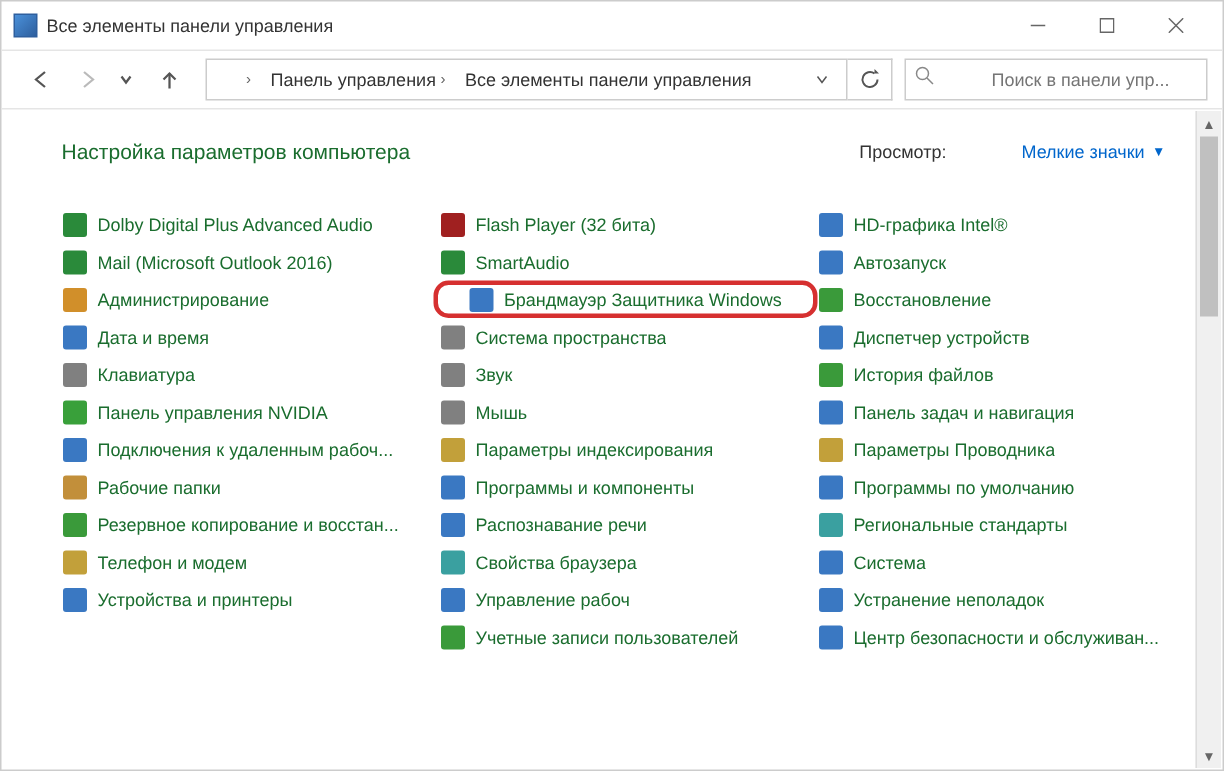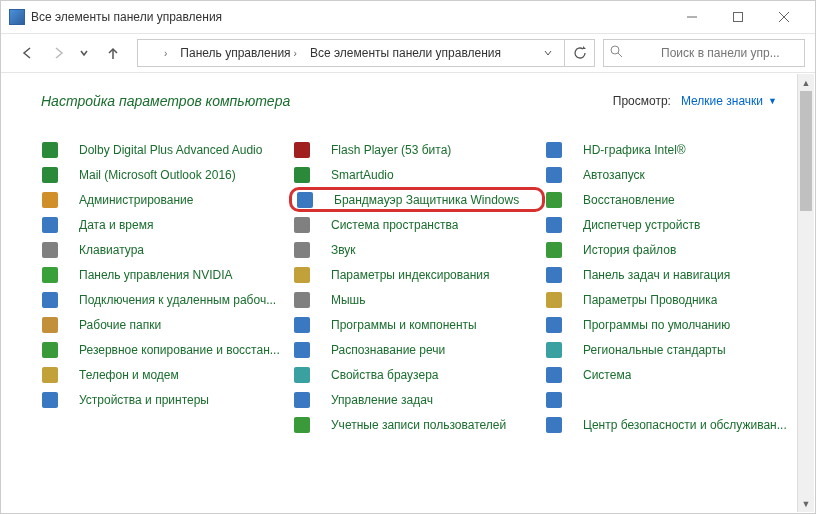--- a/index.html
+++ b/index.html
@@ -18,31 +18,31 @@
 .bc-seg { display: flex; align-items: center; padding: 0 5px; font-size: 12px; color: #333; cursor: pointer; height: 100%; }
 .chev { font-size: 10px; color: #666; padding: 0 3px; }
 .bc-dd { width: 24px; display: flex; align-items: center; justify-content: center; color: #666; cursor: pointer; }
 .refresh { width: 30px; height: 28px; border: 1px solid #ccc; border-left: none; display: flex; align-items: center; justify-content: center; cursor: pointer; }
 .search { flex: 1; margin-left: 8px; border: 1px solid #ccc; height: 28px; display: flex; align-items: center; padding: 0 6px; }
 .search input { border: none; outline: none; font-size: 12px; width: 100%; color: #333; margin-left: 32px; }
 .search-icon { margin-right: 6px; color: #888; }
 .content { padding: 20px 0 0 0; display: flex; }
 .main { flex: 1; padding: 0 18px 0 40px; }
 .header { display: flex; align-items: center; justify-content: space-between; margin-bottom: 28px; margin-right: 20px; }
-h1 { font-size: 14px; font-weight: normal; color: #1a6d2e; font-style: italic; }
+h1 { font-size: 14px; font-weight: normal; color: #1a6d2e; }
 .view { display: flex; font-size: 12px; }
 .view-label { color: #333; margin-right: 10px; }
-.view-link { color: #0066cc; cursor: pointer; display: flex; align-items: center; }
+.view-link { color: #0066cc; cursor: pointer; display: flex; align-items: center; margin-left: 40px; }
 .dd-arrow { font-size: 9px; margin-left: 5px; color: #0066cc; }
 .grid { display: flex; gap: 0; }
 .col { flex: 1; display: flex; flex-direction: column; }
 .item { display: flex; align-items: center; height: 25px; cursor: pointer; }
 .item-icon { width: 18px; height: 18px; margin-right: 6px; flex-shrink: 0; display: flex; align-items: center; justify-content: center; position: relative; }
-.lbl { font-size: 12px; color: #1a6d2e; white-space: nowrap; overflow: hidden; text-overflow: ellipsis; margin-left: 14px; }
-.hl { border: 3px solid #d63030; border-radius: 10px; padding: 2px 8px 2px 4px; margin-left: -4px; }
+.lbl { font-size: 12px; color: #1a6d2e; white-space: nowrap; overflow: hidden; text-overflow: ellipsis; }
+.hl { border: 3px solid #d63030; border-radius: 10px; padding: 2px 8px 2px 20px; margin-left: -4px; }
 .scrollbar { width: 17px; background: #f0f0f0; position: absolute; right: 1px; top: 73px; bottom: 1px; border-left: 1px solid #ddd; }
 .sb-btn { height: 17px; display: flex; align-items: center; justify-content: center; color: #666; font-size: 9px; cursor: pointer; }
 .sb-thumb { background: #c0c0c0; margin: 0 2px; height: 120px; cursor: pointer; }
 
 .gic { width: 16px; height: 16px; border-radius: 2px; }
 </style>
 </head>
 <body>
 
 <div class="titlebar">
@@ -205,21 +205,21 @@
               <div class="gic" style="background: rgb(58, 120, 194);"></div>
             </div>
             <span class="lbl">Устройства и принтеры</span>
           </div>
         </div>
         <div class="col">
           <div class="item">
             <div class="item-icon">
               <div class="gic" style="background: rgb(160, 32, 32);"></div>
             </div>
-            <span class="lbl">Flash Player (53 бита)</span>
+            <span class="lbl">Flash Player (32 бита)</span>
           </div>
           <div class="item">
             <div class="item-icon">
               <div class="gic" style="background: rgb(42, 138, 58);"></div>
             </div>
             <span class="lbl">SmartAudio</span>
           </div>
           <div class="item hl">
             <div class="item-icon">
               <div class="gic" style="background: rgb(58, 120, 194);"></div>
@@ -233,53 +233,53 @@
             <span class="lbl">Система пространства</span>
           </div>
           <div class="item">
             <div class="item-icon">
               <div class="gic" style="background: rgb(128, 128, 128);"></div>
             </div>
             <span class="lbl">Звук</span>
           </div>
           <div class="item">
             <div class="item-icon">
+              <div class="gic" style="background: rgb(128, 128, 128);"></div>
+            </div>
+            <span class="lbl">Мышь</span>
+          </div>
+          <div class="item">
+            <div class="item-icon">
               <div class="gic" style="background: rgb(194, 160, 58);"></div>
             </div>
             <span class="lbl">Параметры индексирования</span>
           </div>
           <div class="item">
             <div class="item-icon">
-              <div class="gic" style="background: rgb(128, 128, 128);"></div>
-            </div>
-            <span class="lbl">Мышь</span>
-          </div>
-          <div class="item">
-            <div class="item-icon">
               <div class="gic" style="background: rgb(58, 120, 194);"></div>
             </div>
             <span class="lbl">Программы и компоненты</span>
           </div>
           <div class="item">
             <div class="item-icon">
               <div class="gic" style="background: rgb(58, 120, 194);"></div>
             </div>
             <span class="lbl">Распознавание речи</span>
           </div>
           <div class="item">
             <div class="item-icon">
               <div class="gic" style="background: rgb(58, 160, 160);"></div>
             </div>
             <span class="lbl">Свойства браузера</span>
           </div>
           <div class="item">
             <div class="item-icon">
               <div class="gic" style="background: rgb(58, 120, 194);"></div>
             </div>
-            <span class="lbl">Управление задач</span>
+            <span class="lbl">Управление рабоч</span>
           </div>
           <div class="item">
             <div class="item-icon">
               <div class="gic" style="background: rgb(58, 154, 58);"></div>
             </div>
             <span class="lbl">Учетные записи пользователей</span>
           </div>
         </div>
         <div class="col">
           <div class="item">
@@ -339,20 +339,21 @@
           <div class="item">
             <div class="item-icon">
               <div class="gic" style="background: rgb(58, 120, 194);"></div>
             </div>
             <span class="lbl">Система</span>
           </div>
           <div class="item">
             <div class="item-icon">
               <div class="gic" style="background: rgb(58, 120, 194);"></div>
             </div>
+            <span class="lbl">Устранение неполадок</span>
           </div>
           <div class="item">
             <div class="item-icon">
               <div class="gic" style="background: rgb(58, 120, 194);"></div>
             </div>
             <span class="lbl">Центр безопасности и обслуживан...</span>
           </div>
         </div>
       </div>
   </div>

